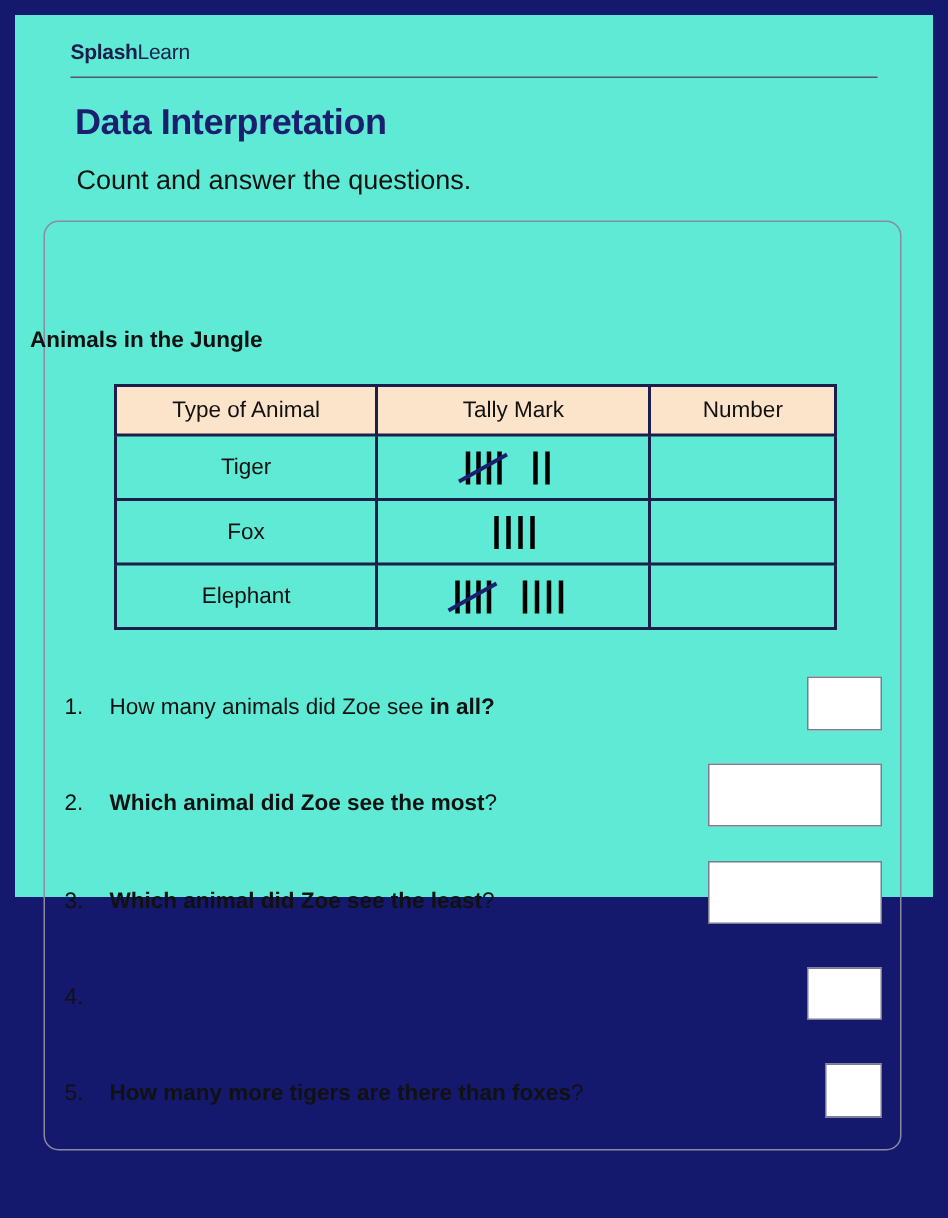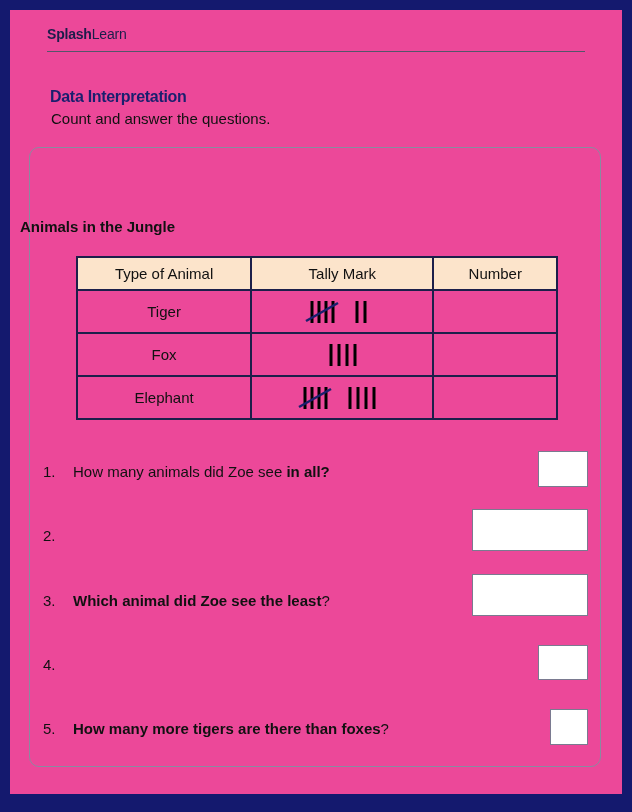--- a/index.html
+++ b/index.html
@@ -7,51 +7,50 @@
       width: 632px; height: 812px;
       background: #14196e;
       position: relative;
       overflow: hidden;
       font-family: "Liberation Sans", "DejaVu Sans", sans-serif;
       color: #111;
     }
     .page {
       position: absolute;
       left: 10px; top: 10px;
-      width: 612px; height: 784px;
-      background: #ec4899;
+      width: 612px; height: 588px;
+      background: #5eead4;
     }
     .brand {
       position: absolute;
       left: 37px; top: 16px;
       font-size: 14px;
       color: #1b1d4a;
       letter-spacing: -0.2px;
     }
     .brand .b1 { font-weight: bold; }
     .brand .b2 { font-weight: normal; }
     .header-rule {
       position: absolute;
       left: 37px; top: 41px;
       width: 538px; height: 1px;
       background: #55556a;
     }
     .title {
       position: absolute;
       left: 40px; top: 58px;
-      font-size: 16px;
+      font-size: 24px;
       font-weight: bold;
       color: #1a1f6e;
       letter-spacing: -0.3px;
-      margin-top: 20px;
     }
     .subtitle {
       position: absolute;
       left: 41px; top: 100px;
-      font-size: 15px;
+      font-size: 18px;
       color: #111;
     }
     .card {
       position: absolute;
       left: 19px; top: 137px;
       width: 572px; height: 620px;
       border: 1.5px solid #8a8aa0;
       border-radius: 10px;
       box-sizing: border-box;
     }
@@ -190,20 +189,21 @@
   </table>
 
   <div class="q" style="top:451px;height:20px;">
     <span class="num">1.</span>
     <span style="margin-left:0px;"><span>How many animals did Zoe see </span><span class="bold">in all?</span><span></span></span>
   </div>
   <div class="ansbox" style="left:528px;top:441px;width:50px;height:36px;"></div>
 
   <div class="q" style="top:515px;height:20px;">
     <span class="num">2.</span>
+    <span><span></span><span class="bold">Which animal did Zoe see the most</span><span>?</span></span>
   </div>
   <div class="ansbox" style="left:462px;top:499px;width:116px;height:42px;"></div>
 
   <div class="q" style="top:580px;height:20px;">
     <span class="num">3.</span>
     <span><span></span><span class="bold">Which animal did Zoe see the least</span><span>?</span></span>
   </div>
   <div class="ansbox" style="left:462px;top:564px;width:116px;height:42px;"></div>
 
   <div class="q" style="top:644px;height:20px;">

